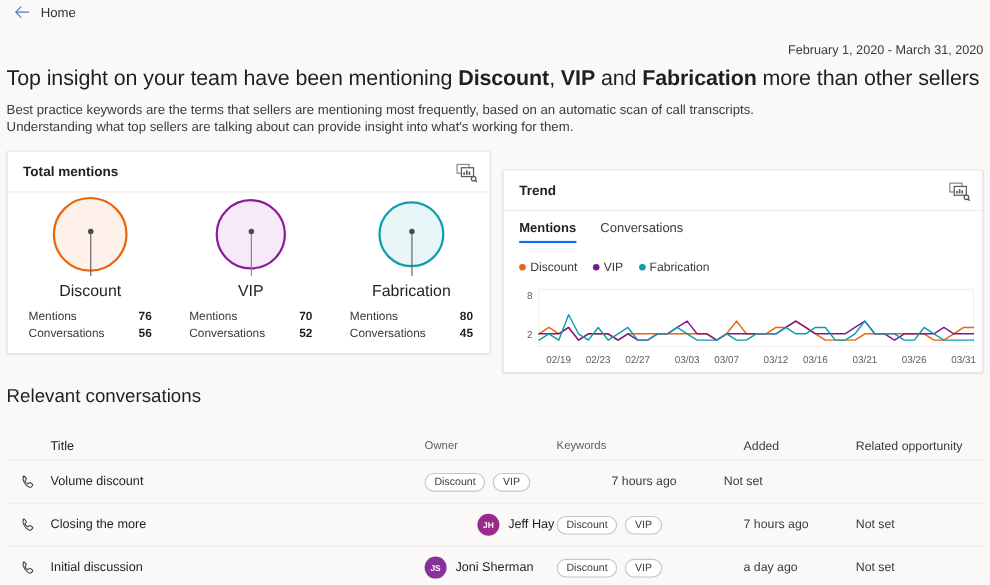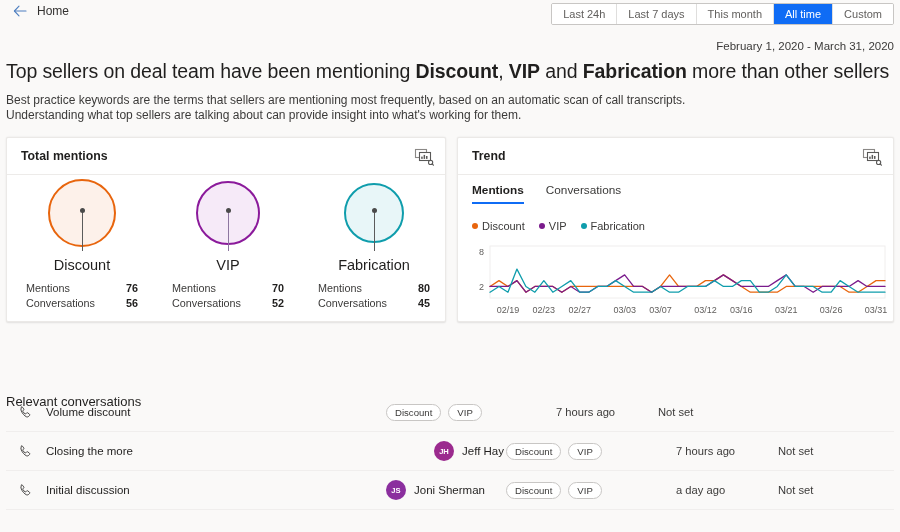--- a/index.html
+++ b/index.html
@@ -53,21 +53,21 @@
     font-size: 12px; color: #3b3a39; line-height: 15px;
   }
 
   
   .card {
     position: absolute; background: #fff;
     border: 1px solid #ebe9e7; border-radius: 2px;
     box-shadow: 0 0.6px 1.8px rgba(0,0,0,0.10);
   }
   #card-mentions { left: 6px; top: 137px; width: 440px; height: 185px; }
-  #card-trend    { left: 457px; top: 137px; width: 437px; height: 185px; }
+  #card-trend    { left: 457px; top: 154px; width: 437px; height: 185px; }
 
   .card-head {
     position: relative; height: 37px;
     border-bottom: 1px solid #edebe9;
   }
   .card-title {
     position: absolute; left: 14px; top: 11px;
     font-size: 12.3px; font-weight: 600; color: #201f1e;
   }
   .card-action {
@@ -110,21 +110,21 @@
     height: 2px; background: #0f6cf5;
   }
   .legend { position: absolute; left: 14px; top: 82px; display: flex; gap: 14px; }
   .leg-item { display: flex; align-items: center; gap: 4px; font-size: 11px; color: #3b3a39; }
   .leg-dot { width: 6px; height: 6px; border-radius: 50%; }
   .chart-box { position: absolute; left: 8px; top: 102px; width: 425px; height: 78px; }
 
   
   .section-title {
     position: absolute; left: 6px; top: 350px;
-    font-size: 13px; font-weight: 400; color: #201f1e; margin-top: 44px;
+    font-size: 17px; font-weight: 400; color: #201f1e;
   }
   .table { position: absolute; left: 6px; top: 393px; width: 888px; }
   .thead {
     display: flex; align-items: center; height: 26px;
     border-bottom: 1px solid #edebe9;
   }
   .th { font-size: 10.3px; color: #605e5c; }
   .trow {
     display: flex; align-items: center; height: 39px;
     border-bottom: 1px solid #f0eeed; cursor: pointer;
@@ -160,33 +160,26 @@
     <div class="back-link">
       <span>
         <svg class="back-arrow" viewBox="0 0 16 16">
           <path d="M7 3.2 L2.4 8 L7 12.8" fill="none" stroke="#4d7ebf" stroke-width="1.1" stroke-linecap="round" stroke-linejoin="round"></path>
           <line x1="2.6" y1="8" x2="14" y2="8" stroke="#4d7ebf" stroke-width="1.1" stroke-linecap="round"></line>
         </svg>
       </span>
       <span class="back-label">Home</span>
     </div>
 
-    <div class="date-tabs" id="date-tabs">
-        <div class="date-tab">Last 24h</div>
-        <div class="date-tab">Last 7 days</div>
-        <div class="date-tab">This month</div>
-        <div class="date-tab active">All time</div>
-        <div class="date-tab">Custom</div>
-      </div>
   </div>
 
   <div class="date-range">February 1, 2020 - March 31, 2020</div>
 
   <div class="headline">
-    <span>Top sellers on deal team have been mentioning </span><b>Discount</b><span>, </span><b>VIP</b><span> and </span><b>Fabrication</b><span> more than other sellers</span>
+    <span>Top insight on your team have been mentioning </span><b>Discount</b><span>, </span><b>VIP</b><span> and </span><b>Fabrication</b><span> more than other sellers</span>
   </div>
 
   <div class="subtext">
     <div>Best practice keywords are the terms that sellers are mentioning most frequently, based on an automatic scan of call transcripts.</div>
     <div>Understanding what top sellers are talking about can provide insight into what's working for them.</div>
   </div>
 
   <div class="card" id="card-mentions">
     <div class="card-head">
       <div class="card-title">Total mentions</div>
@@ -311,20 +304,28 @@
           <polyline points="24.00,46.44 32.98,40.67 41.95,46.44 50.93,40.67 59.91,52.22 68.89,46.44 77.86,46.44 86.84,46.44 95.82,52.22 104.80,46.44 113.77,46.44 122.75,46.44 131.73,46.44 140.70,46.44 149.68,46.44 158.66,46.44 167.64,46.44 176.61,46.44 185.59,52.22 194.57,46.44 203.55,34.89 212.52,46.44 221.50,46.44 230.48,46.44 239.45,40.67 248.43,40.67 257.41,34.89 266.39,40.67 275.36,46.44 284.34,52.22 293.32,52.22 302.30,52.22 311.27,52.22 320.25,46.44 329.23,46.44 338.20,46.44 347.18,46.44 356.16,46.44 365.14,46.44 374.11,46.44 383.09,52.22 392.07,52.22 401.05,46.44 410.02,40.67 419.00,40.67" fill="none" stroke="#e8650d" stroke-width="1.3" stroke-linejoin="round" stroke-linecap="round"></polyline>
           <polyline points="24.00,46.44 32.98,46.44 41.95,46.44 50.93,40.67 59.91,52.22 68.89,46.44 77.86,46.44 86.84,46.44 95.82,52.22 104.80,46.44 113.77,52.22 122.75,52.22 131.73,46.44 140.70,46.44 149.68,40.67 158.66,34.89 167.64,46.44 176.61,46.44 185.59,52.22 194.57,46.44 203.55,46.44 212.52,46.44 221.50,46.44 230.48,46.44 239.45,46.44 248.43,40.67 257.41,34.89 266.39,40.67 275.36,46.44 284.34,46.44 293.32,46.44 302.30,46.44 311.27,40.67 320.25,34.89 329.23,46.44 338.20,46.44 347.18,52.22 356.16,46.44 365.14,46.44 374.11,46.44 383.09,46.44 392.07,40.67 401.05,46.44 410.02,46.44 419.00,46.44" fill="none" stroke="#7a1b8c" stroke-width="1.3" stroke-linejoin="round" stroke-linecap="round"></polyline>
           <polyline points="24.00,52.22 32.98,46.44 41.95,52.22 50.93,29.11 59.91,46.44 68.89,52.22 77.86,40.67 86.84,52.22 95.82,46.44 104.80,40.67 113.77,52.22 122.75,52.22 131.73,46.44 140.70,46.44 149.68,40.67 158.66,46.44 167.64,52.22 176.61,52.22 185.59,52.22 194.57,46.44 203.55,52.22 212.52,52.22 221.50,46.44 230.48,46.44 239.45,46.44 248.43,40.67 257.41,46.44 266.39,46.44 275.36,40.67 284.34,40.67 293.32,52.22 302.30,52.22 311.27,46.44 320.25,34.89 329.23,46.44 338.20,46.44 347.18,46.44 356.16,52.22 365.14,52.22 374.11,40.67 383.09,46.44 392.07,52.22 401.05,52.22 410.02,52.22 419.00,52.22" fill="none" stroke="#0f9dac" stroke-width="1.3" stroke-linejoin="round" stroke-linecap="round"></polyline>
         </svg>
     </div>
   </div>
 
   <div class="section-title">Relevant conversations</div>
 
   <div class="table">
+    <div class="thead">
+      <div class="c-icon"></div>
+      <div class="c-title th">Title</div>
+      <div class="c-owner th">Owner</div>
+      <div class="c-kw th">Keywords</div>
+      <div class="c-added th">Added</div>
+      <div class="c-opp th">Related opportunity</div>
+    </div>
     <div id="tbody">
         <div class="trow">
           <div class="c-icon">
             <svg class="phone-icon" viewBox="0 0 16 16">
               <path d="M3.2 2.3c.5-.5 1.2-.4 1.6.1l1.3 1.7c.3.4.3.9-.1 1.3l-.8.8c-.2.2-.2.4-.1.6.5 1.1 1.5 2.1 2.6 2.6.2.1.4.1.6-.1l.8-.8c.4-.4.9-.4 1.3-.1l1.7 1.3c.5.4.6 1.1.1 1.6l-.8.8c-.6.6-1.5.8-2.3.5C7 11.7 4.3 9 3.2 5.4c-.3-.8-.1-1.7.5-2.3z" fill="none" stroke="#3b3a39" stroke-width="1"></path>
             </svg>
           </div>
           <div class="c-title">Volume discount</div>
           <div class="c-kw">
             <span class="pill">Discount</span>

